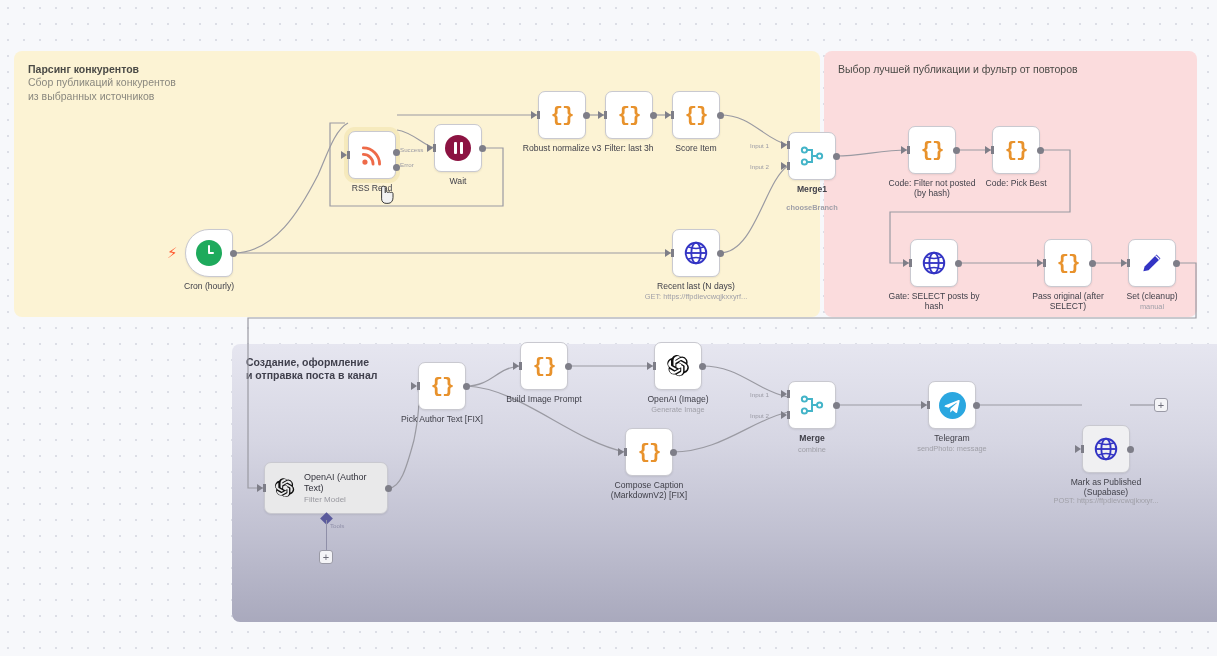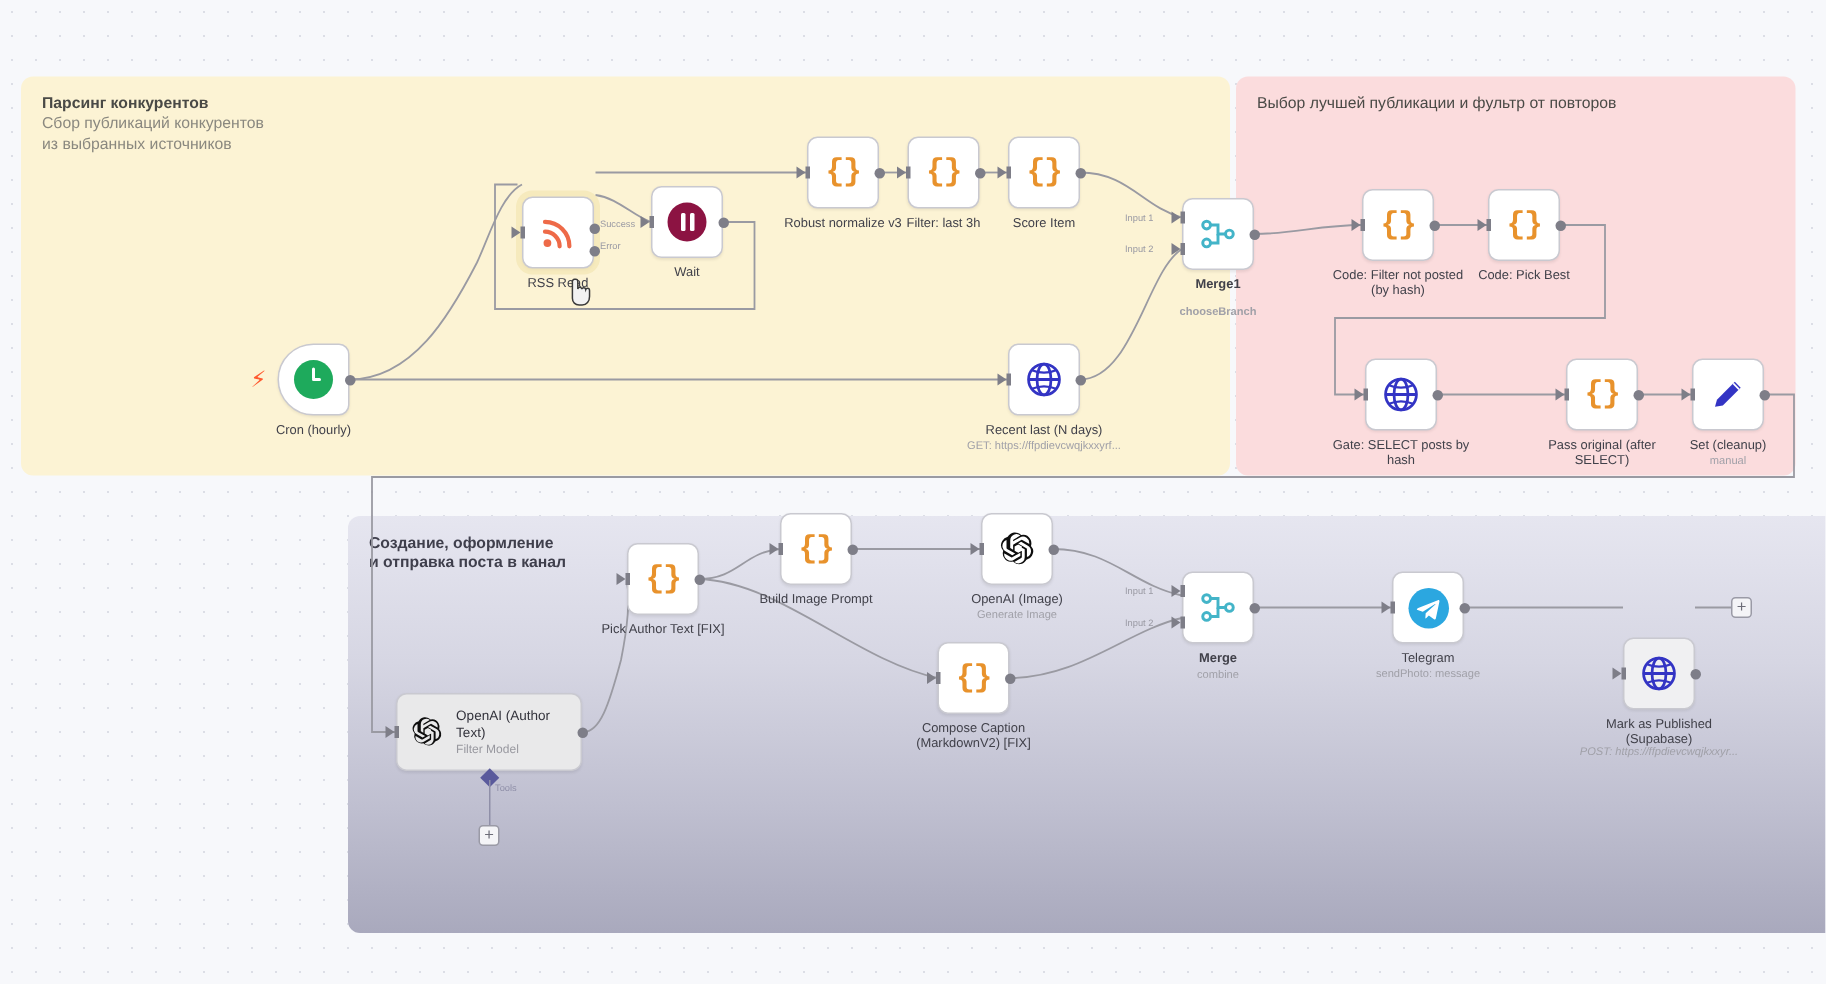--- a/index.html
+++ b/index.html
@@ -459,21 +459,21 @@
         <ellipse cx="12" cy="12" rx="4.3" ry="9.5" fill="none" stroke="#3334c4" stroke-width="1.7"></ellipse>
         <line x1="2.5" y1="12" x2="21.5" y2="12" stroke="#3334c4" stroke-width="1.7"></line>
         <path d="M4.6 6.3 Q12 9.3 19.4 6.3" fill="none" stroke="#3334c4" stroke-width="1.4"></path>
         <path d="M4.6 17.7 Q12 14.7 19.4 17.7" fill="none" stroke="#3334c4" stroke-width="1.4"></path>
       </svg>
       <span class="arrow-in"></span>
       <span class="port out"></span>
     </div>
     <div class="nlabel">Mark as Published
 (Supabase)</div>
-    <div class="nsub" style="top:72px;font-style:italic;">POST: https://ffpdievcwqjkxxyr...</div>
+    <div class="nsub" style="top:72px;">POST: https://ffpdievcwqjkxxyr...</div>
   </div>
 
   <div class="plus-end" style="left:1154px; top:398px;">+</div>
 
   <svg id="cursor" viewBox="0 0 20 24">
     <path d="M6.5 2.2c.9 0 1.5.7 1.5 1.6v5.6c.2-.7.8-1.2 1.5-1.2.8 0 1.4.6 1.5 1.3.2-.6.7-1 1.4-1 .8 0 1.4.6 1.5 1.3.2-.5.7-.9 1.3-.9.8 0 1.5.7 1.5 1.6v4.4c0 3.6-2.1 6.4-5.5 6.4H9c-2.9 0-5-2.1-5-5V3.8c0-.9.6-1.6 1.5-1.6Z" fill="#f2f2f2" stroke="#3a3a3a" stroke-width="1.1"></path>
   </svg>
 
 </div>
 

